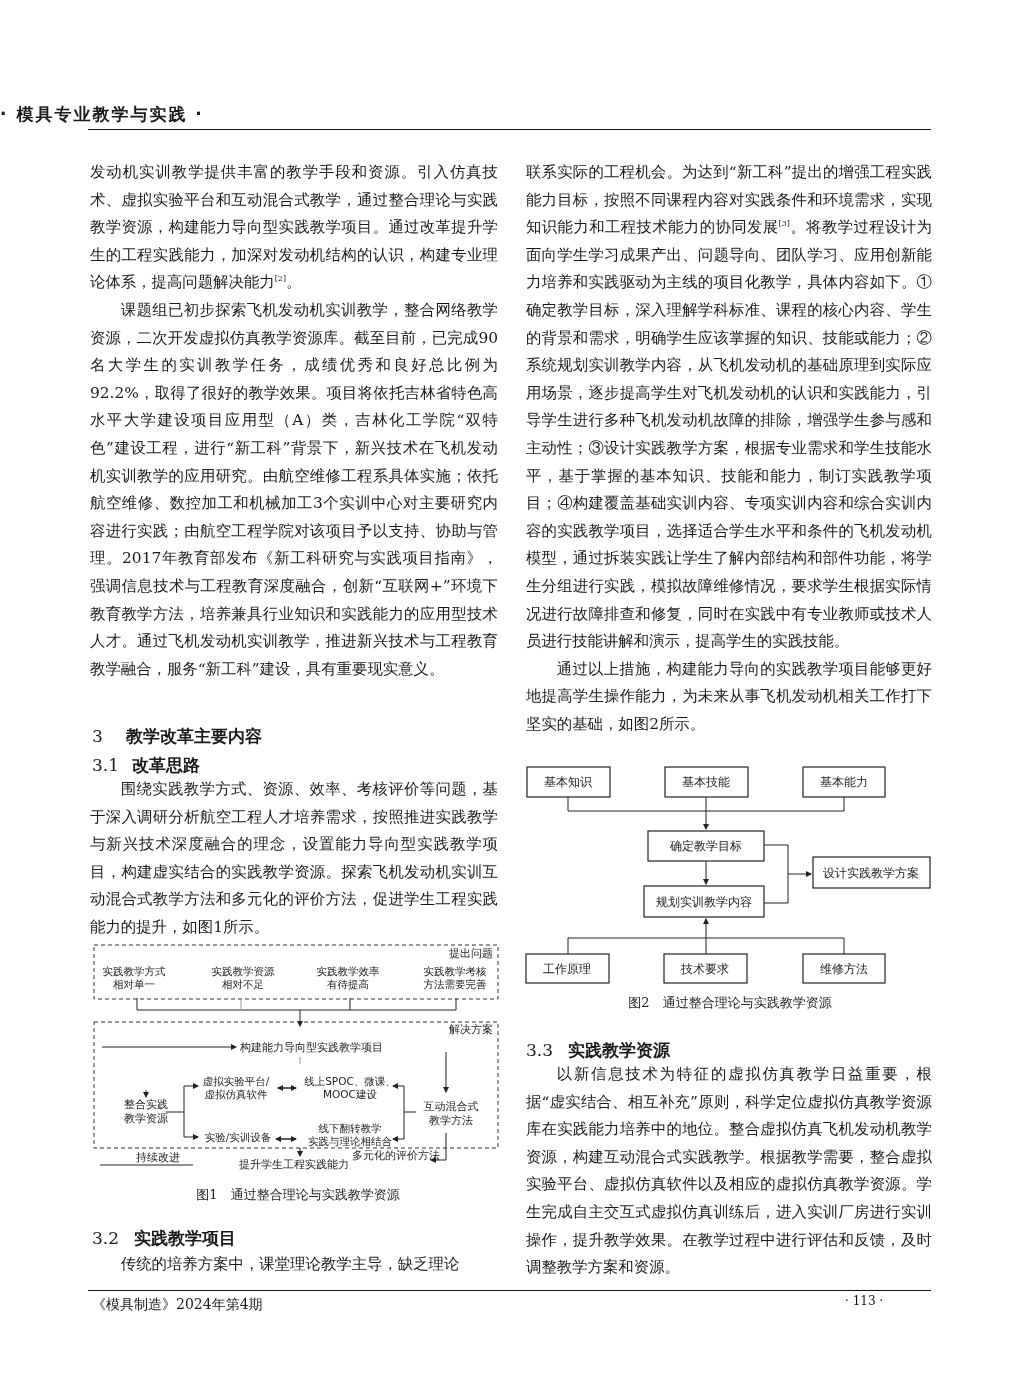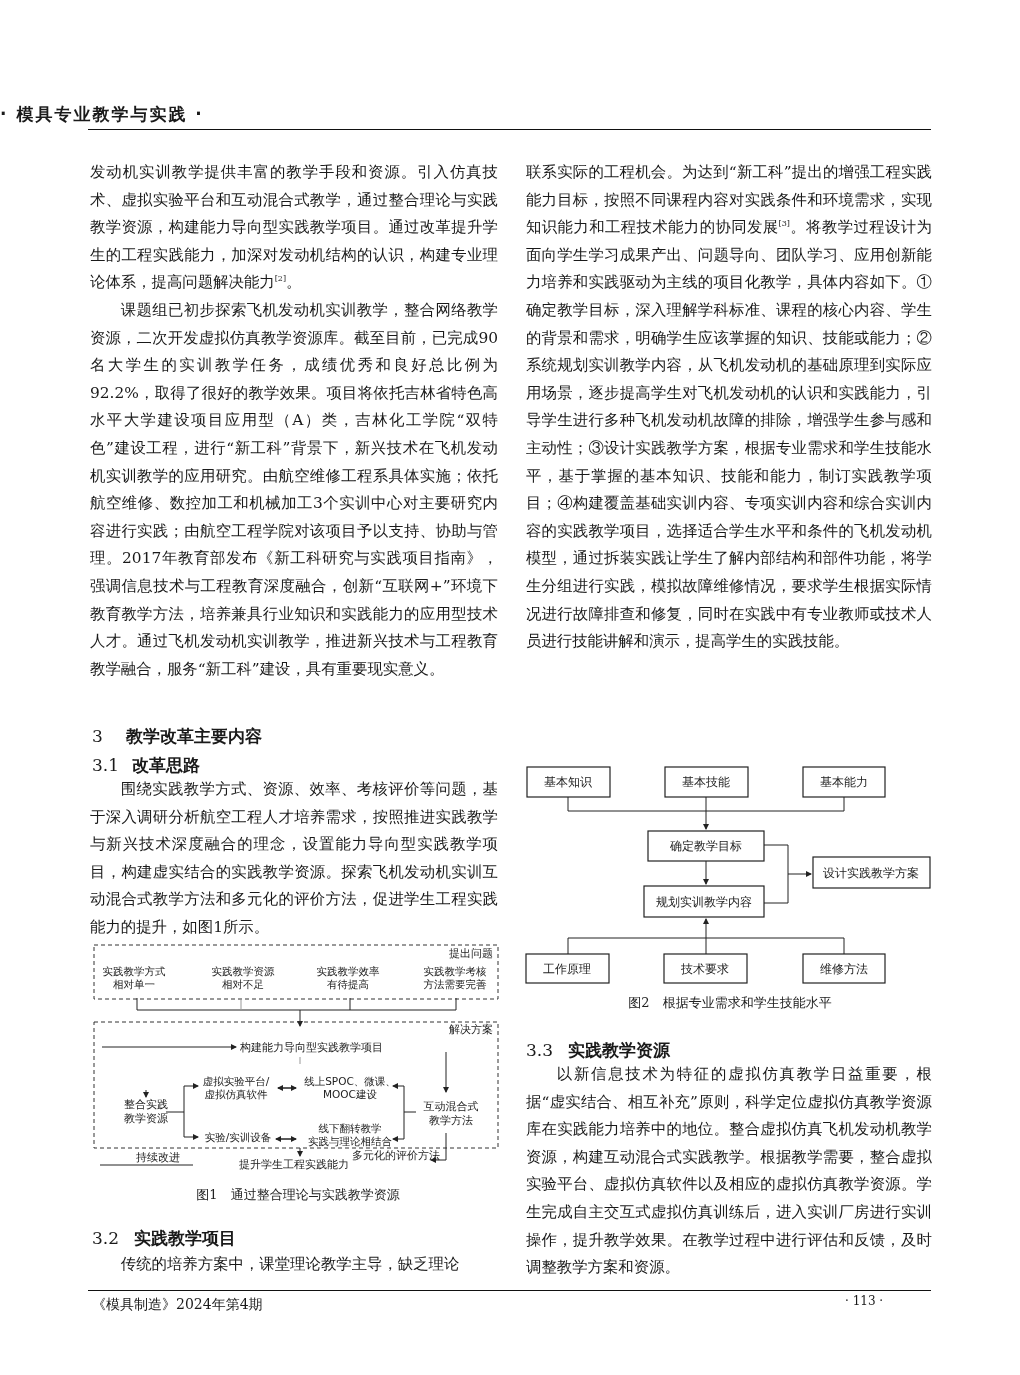--- a/index.html
+++ b/index.html
@@ -107,20 +107,21 @@
 
 <div class="h2" style="left:92px; top:1227px;">
   <span class="num" style="width:42px;">3.2</span><span>实践教学项目</span>
 </div>
 <div class="col" style="left:90px; width:408px; top:1251px;">
   <p class="indent">传统的培养方案中，课堂理论教学主导，缺乏理论</p>
 </div>
 
 <div class="col right">
   <p><span>联系实际的工程机会。为达到“新工科”提出的增强工程实践能力目标，按照不同课程内容对实践条件和环境需求，实现知识能力和工程技术能力的协同发展</span><span class="sup">[3]</span><span>。将教学过程设计为面向学生学习成果产出、问题导向、团队学习、应用创新能力培养和实践驱动为主线的项目化教学，具体内容如下。①确定教学目标，深入理解学科标准、课程的核心内容、学生的背景和需求，明确学生应该掌握的知识、技能或能力；②系统规划实训教学内容，从飞机发动机的基础原理到实际应用场景，逐步提高学生对飞机发动机的认识和实践能力，引导学生进行多种飞机发动机故障的排除，增强学生参与感和主动性；③设计实践教学方案，根据专业需求和学生技能水平，基于掌握的基本知识、技能和能力，制订实践教学项目；④构建覆盖基础实训内容、专项实训内容和综合实训内容的实践教学项目，选择适合学生水平和条件的飞机发动机模型，通过拆装实践让学生了解内部结构和部件功能，将学生分组进行实践，模拟故障维修情况，要求学生根据实际情况进行故障排查和修复，同时在实践中有专业教师或技术人员进行技能讲解和演示，提高学生的实践技能。</span></p>
+  <p class="indent">通过以上措施，构建能力导向的实践教学项目能够更好地提高学生操作能力，为未来从事飞机发动机相关工作打下坚实的基础，如图2所示。</p>
 </div>
 
 <svg style="position:absolute; left:520px; top:763px;" width="420" height="230" viewBox="0 0 420 230">
   <defs>
     <marker id="ah2" markerWidth="6" markerHeight="6" refX="5" refY="3" orient="auto">
         <path d="M0,0 L6,3 L0,6 z" fill="#222"></path>
       </marker>
   </defs>
   <g fill="#fff" stroke="#222" stroke-width="1.2">
     <rect x="7" y="4" width="83" height="30"></rect>
@@ -145,21 +146,21 @@
   <text x="48" y="23" font-size="12" text-anchor="middle">基本知识</text>
   <text x="186" y="23" font-size="12" text-anchor="middle">基本技能</text>
   <text x="324" y="23" font-size="12" text-anchor="middle">基本能力</text>
   <text x="186" y="87" font-size="12" text-anchor="middle">确定教学目标</text>
   <text x="184" y="143" font-size="12" text-anchor="middle">规划实训教学内容</text>
   <text x="351" y="114" font-size="12" text-anchor="middle">设计实践教学方案</text>
   <text x="47" y="210" font-size="12" text-anchor="middle">工作原理</text>
   <text x="185" y="210" font-size="12" text-anchor="middle">技术要求</text>
   <text x="324" y="210" font-size="12" text-anchor="middle">维修方法</text>
 </svg>
-<div class="caption" style="left:520px; width:420px; text-align:center; top:994px;">图2　根据专业需求和学生技能水平</div>
+<div class="caption" style="left:520px; width:420px; text-align:center; top:994px;">图2　通过整合理论与实践教学资源</div>
 
 <div class="h2" style="left:526px; top:1039px;">
   <span class="num" style="width:42px;">3.3</span><span>实践教学资源</span>
 </div>
 <div class="col" style="left:526px; width:406px; top:1061px;">
   <p class="indent">以新信息技术为特征的虚拟仿真教学日益重要，根据“虚实结合、相互补充”原则，科学定位虚拟仿真教学资源库在实践能力培养中的地位。整合虚拟仿真飞机发动机教学资源，构建互动混合式实践教学。根据教学需要，整合虚拟实验平台、虚拟仿真软件以及相应的虚拟仿真教学资源。学生完成自主交互式虚拟仿真训练后，进入实训厂房进行实训操作，提升教学效果。在教学过程中进行评估和反馈，及时调整教学方案和资源。</p>
 </div>
 
 <div class="rule" style="top:1290px;"></div>
 <div class="footer-left">《模具制造》2024年第4期</div>

